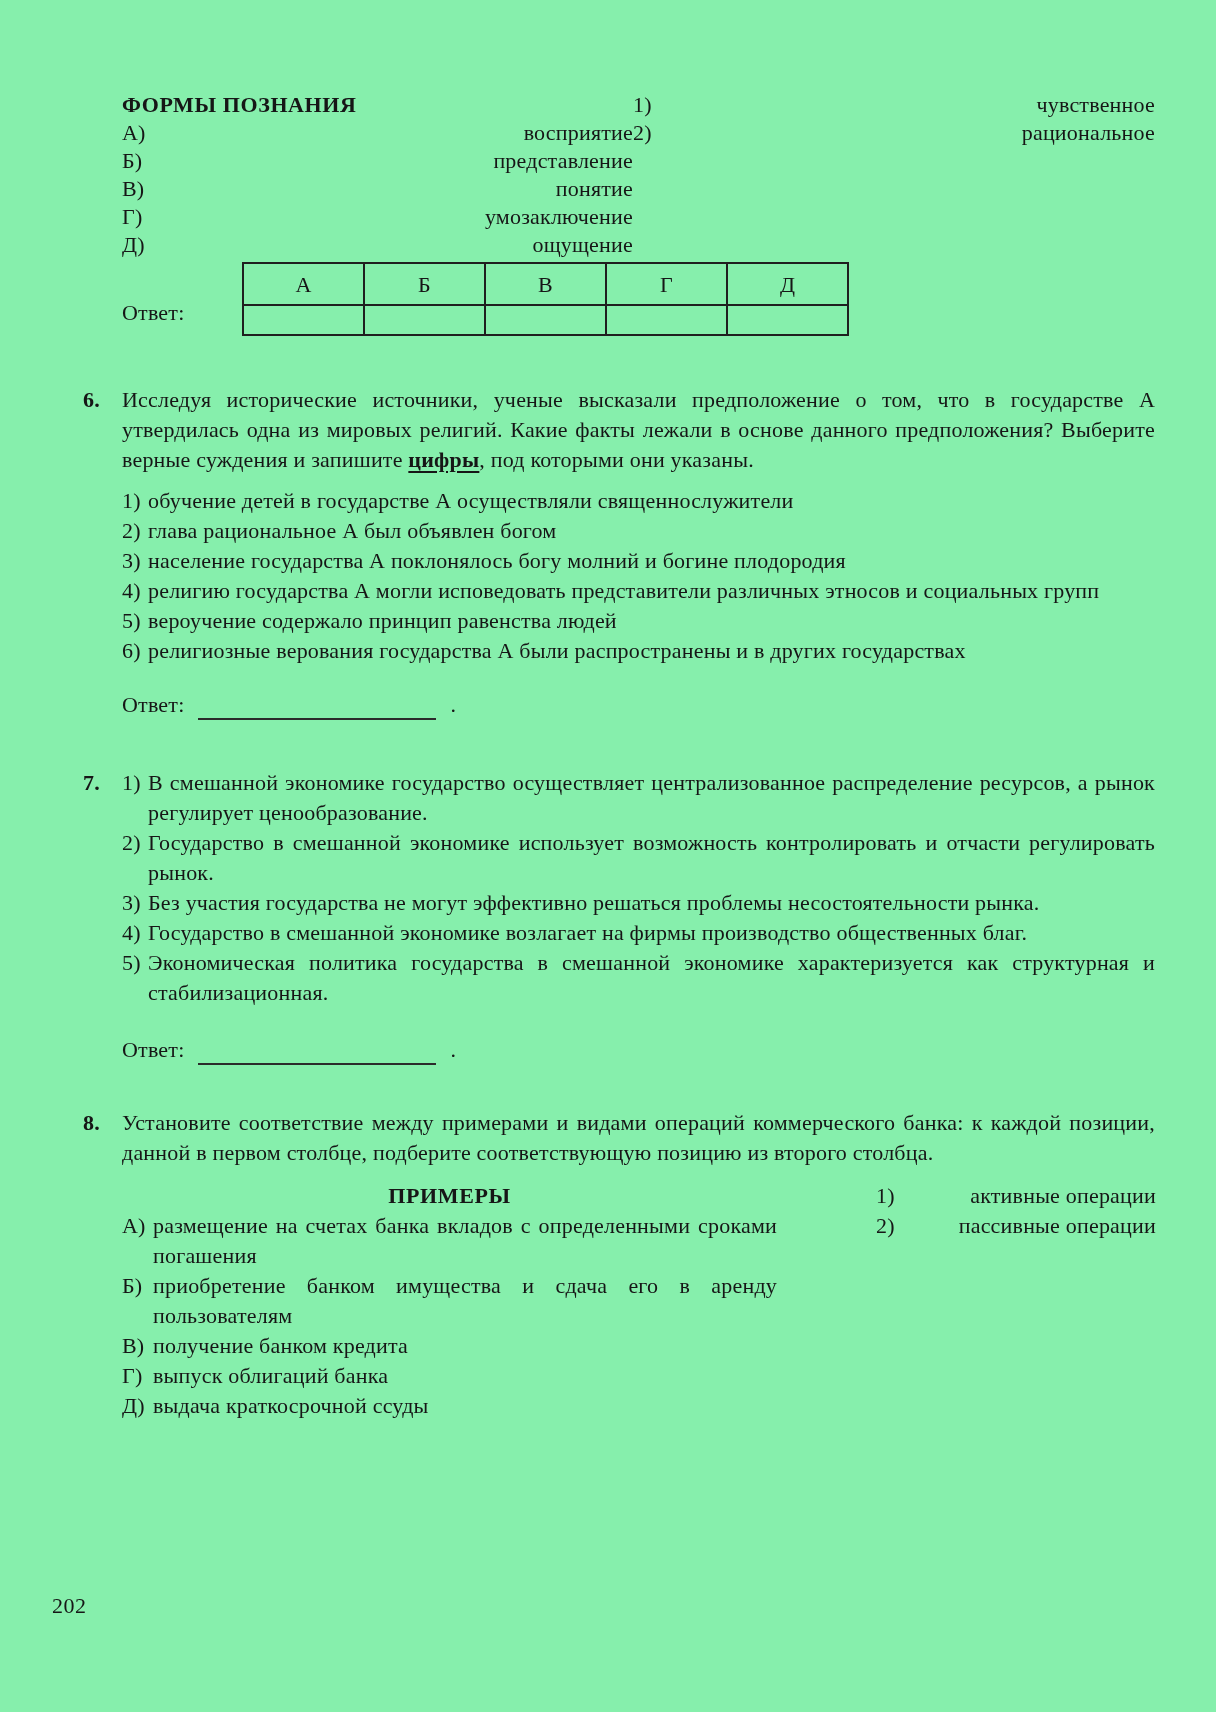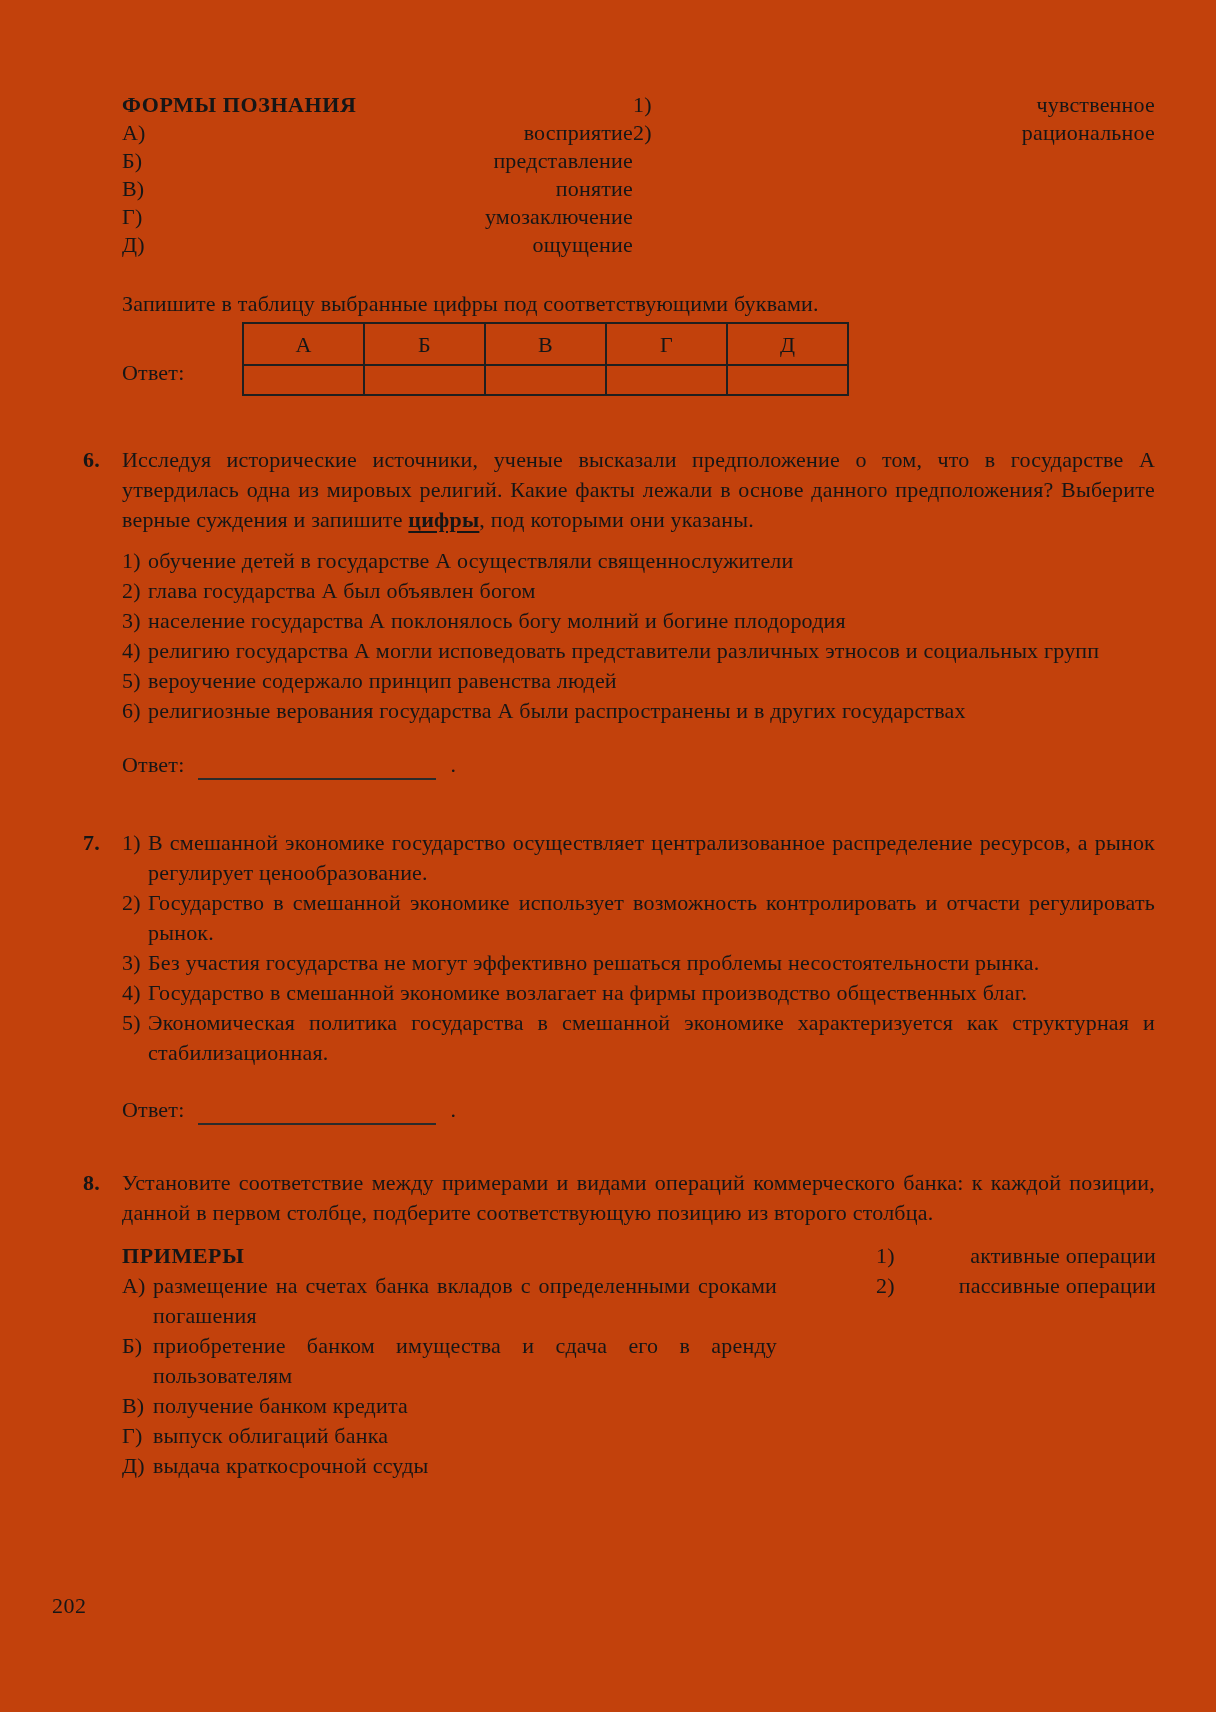--- a/index.html
+++ b/index.html
@@ -1,20 +1,20 @@
 <!DOCTYPE html>
 <html lang="ru"><head>
 <meta charset="utf-8">
 <style>
   * { margin:0; padding:0; box-sizing:border-box; }
   html,body { background:#e9e9e7; }
   .page {
     position:relative;
     width:1216px; height:1712px;
-    background:#c2410c;
+    background:#86efac;
     color:#161616;
     font-family:"Liberation Serif","DejaVu Serif",serif;
     font-size:22px;
     line-height:30px;
     letter-spacing:0.2px;
     overflow:hidden;
     margin:0 auto;
   }
   .content { padding:91px 61px 0 122px; }
 
@@ -64,21 +64,21 @@
     width:238px; height:27px;
     border-bottom:2px solid #2b2b2b;
     margin-left:14px;
   }
   .ans-period { margin-left:14px; }
 
   
   .q8-cols { display:flex; margin-top:13px; }
   .q8-left { flex:none; width:655px; }
   .q8-right { flex:none; margin-left:99px; width:280px; }
-  .q8-col-title { font-weight:bold; line-height:30px; letter-spacing:0.6px; }
+  .q8-col-title { font-weight:bold; line-height:30px; letter-spacing:0.6px;text-align:center; }
   .q8-list { margin-top:0; }
   .q8-left .pair-item { line-height:30px; }
   .q8-left .pair-label { width:31px; }
   .q8-left .pair-text { text-align:justify; }
   .q8-right .pair-item { line-height:30px; }
   .q8-right .pair-label { width:37px; }
 
   .page-number {
     position:absolute; left:52px; top:1591px;
     line-height:30px; letter-spacing:0.5px;
@@ -124,21 +124,20 @@
               <span class="pair-text">чувственное</span>
             </div>
             <div class="pair-item">
               <span class="pair-label">2)</span>
               <span class="pair-text">рациональное</span>
             </div>
           </div>
         </div>
       </div>
 
-      <p class="instruction">Запишите в таблицу выбранные цифры под соответствующими буквами.</p>
 
       <div class="answer-table-row">
         <span class="table-answer-word">Ответ:</span>
         <table class="ans-table">
           <tbody>
               <tr class="hdr">
             <td>А</td>
             <td>Б</td>
             <td>В</td>
             <td>Г</td>
@@ -159,21 +158,21 @@
     <section class="question" id="q6">
       <div class="q-num">6.</div>
       <p class="q-intro"><span>Исследуя исторические источники, ученые высказали предположение о том, что в государстве А утвердилась одна из мировых религий. Какие факты лежали в основе данного предположения? Выберите верные суждения и запишите </span><span class="em-word">цифры</span><span>, под которыми они указаны.</span></p>
       <div class="options">
         <div class="option">
           <span class="opt-label">1)</span>
           <span class="opt-text">обучение детей в государстве А осуществляли священнослужители</span>
         </div>
         <div class="option">
           <span class="opt-label">2)</span>
-          <span class="opt-text">глава государства А был объявлен богом</span>
+          <span class="opt-text">глава рациональное А был объявлен богом</span>
         </div>
         <div class="option">
           <span class="opt-label">3)</span>
           <span class="opt-text">население государства А поклонялось богу молний и богине плодородия</span>
         </div>
         <div class="option">
           <span class="opt-label">4)</span>
           <span class="opt-text">религию государства А могли исповедовать представители различных этносов и социальных групп</span>
         </div>
         <div class="option">

